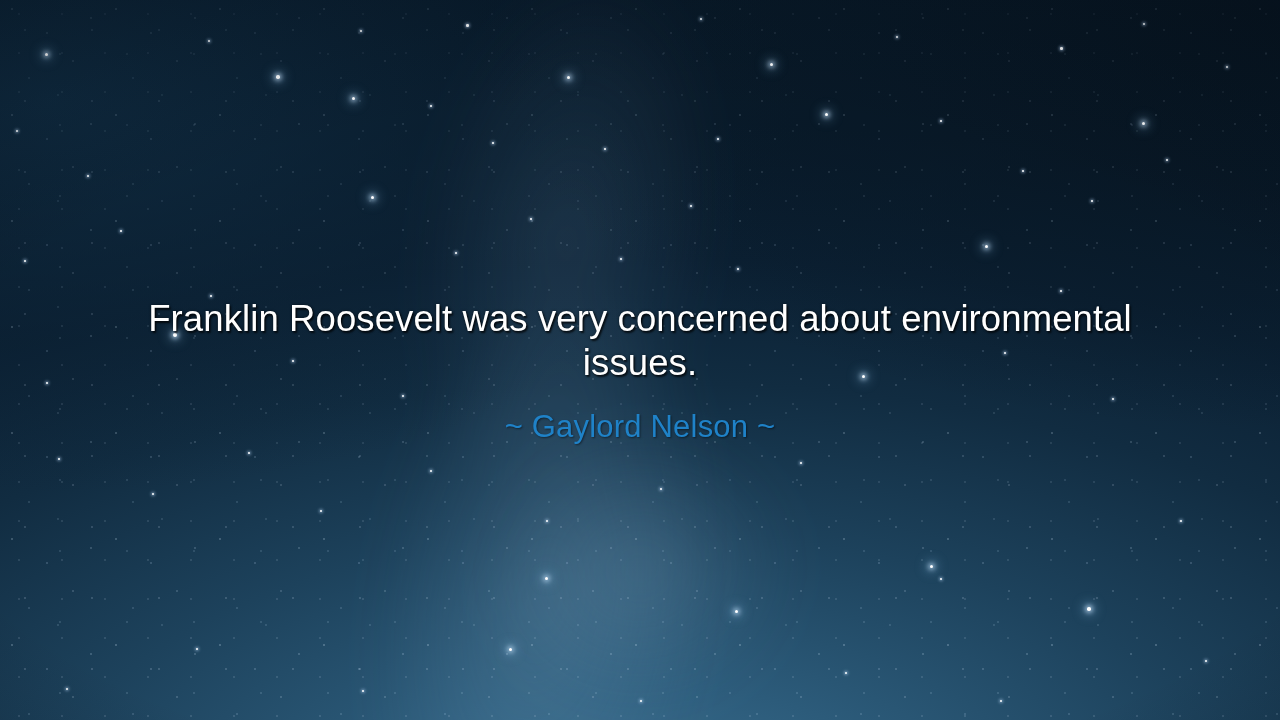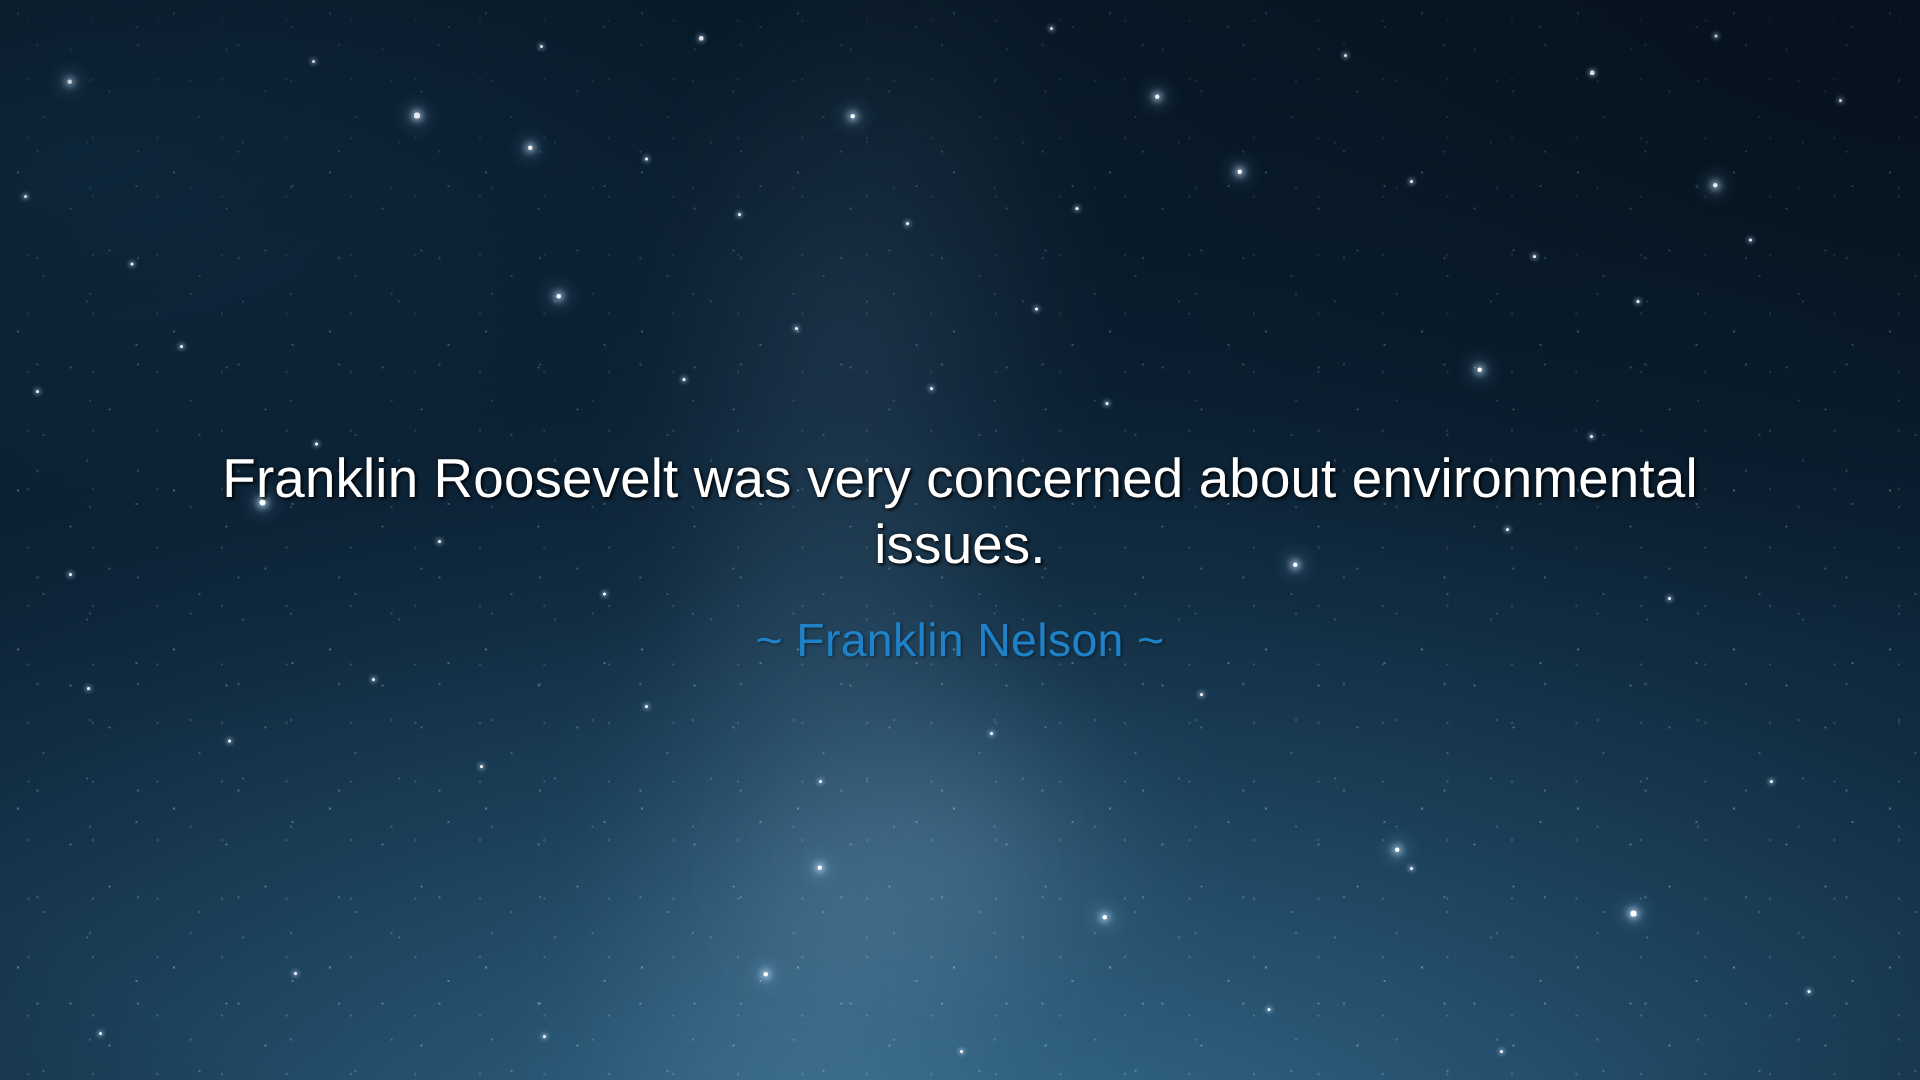--- a/index.html
+++ b/index.html
@@ -236,16 +236,16 @@
     <span class="star soft" style="left:640px;top:700px;width:2px;height:2px;"></span>
     <span class="star soft" style="left:845px;top:672px;width:2px;height:2px;"></span>
     <span class="star soft" style="left:1000px;top:700px;width:2px;height:2px;"></span>
     <span class="star soft" style="left:1205px;top:660px;width:2px;height:2px;"></span>
   </div>
 
   <div class="sky-vignette"></div>
 
   <div class="text-block">
     <div class="quote">Franklin Roosevelt was very concerned about environmental issues.</div>
-    <div class="attribution">~ Franklin Nelson ~</div>
+    <div class="attribution">~ Gaylord Nelson ~</div>
   </div>
 
 </div>
 
 </body></html>

